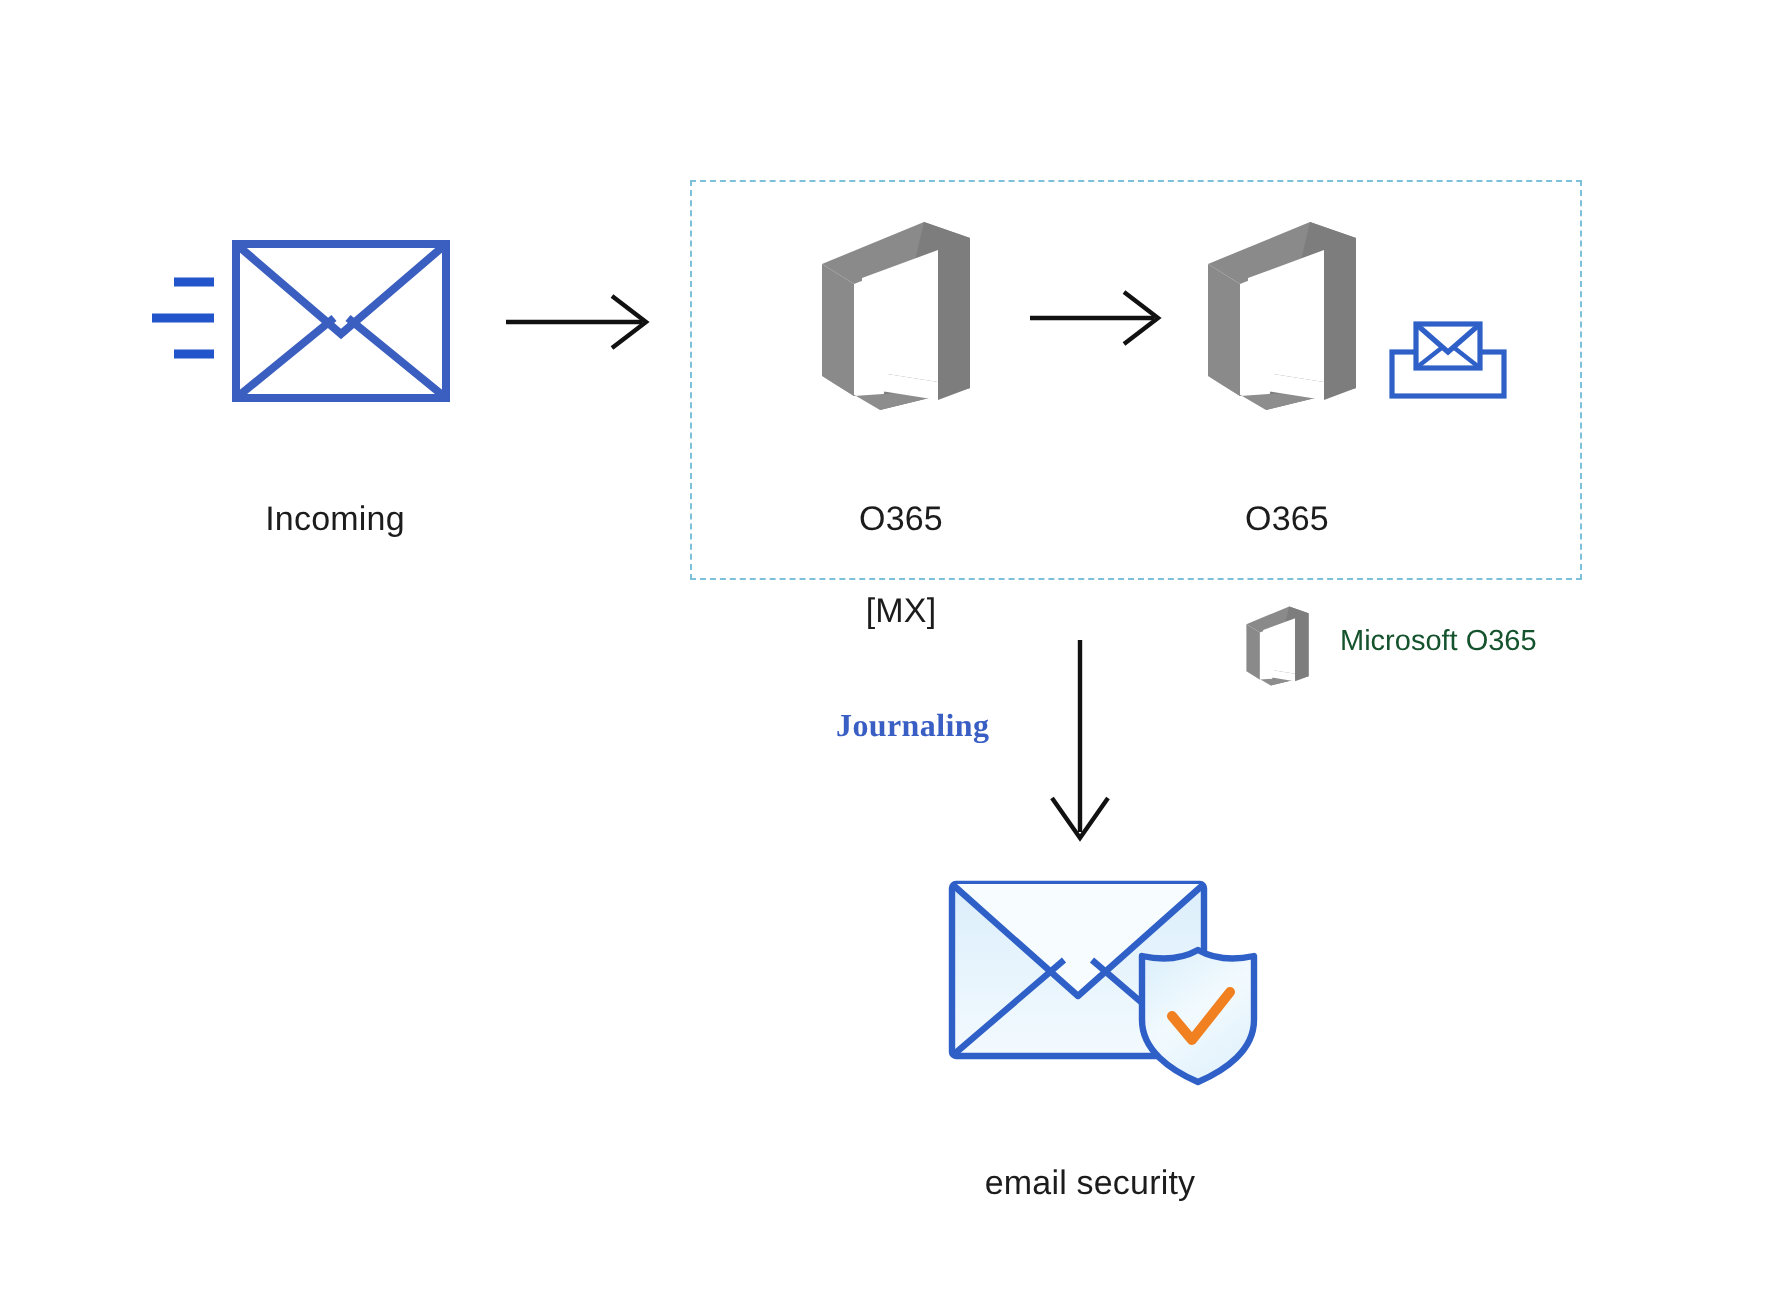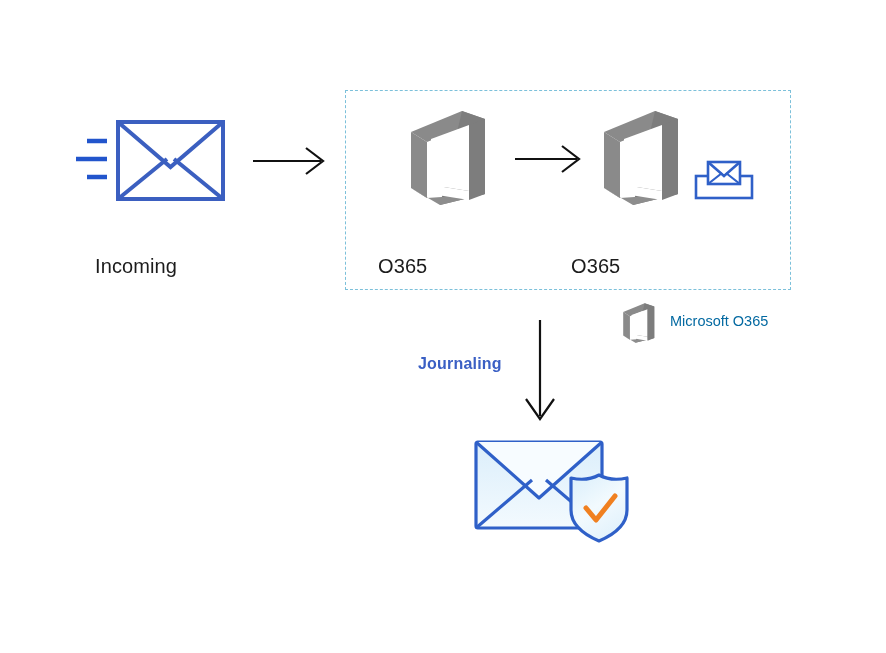--- a/index.html
+++ b/index.html
@@ -19,41 +19,43 @@
     position: absolute;
     inset: 0;
     width: 886px;
     height: 653px;
   }
   .node {
     position: absolute;
   }
   .caption {
     position: absolute;
-    font-size: 20px;
+    text-align: center;
+    font-size: 17px;
     line-height: 1.35;
     color: #1c1c1c;
     letter-spacing: 0.1px;
     white-space: pre-line;
   }
   .caption-line {
     display: block;
   }
   .journaling-label {
     position: absolute;
     font-size: 16px;
     font-weight: 600;
     color: #3a5fc4;
     letter-spacing: 0.2px;
     white-space: nowrap;
+    font-family: Liberation Serif, serif;
   }
   .legend-label {
     position: absolute;
     font-size: 14.5px;
-    color: #0369a1;
+    color: #14532d;
     white-space: nowrap;
   }
   .dashed-region {
     position: absolute;
     border: 1.6px dashed #7cc0da;
     box-sizing: border-box;
     background: transparent;
   }
   svg { display: block; overflow: visible; }
 </style>
@@ -105,20 +107,21 @@
 
       <path d="M26 31 L64 17 L64 83 L26 77 Z" fill="#ffffff"></path>
 
       <path d="M26 77 L64 83 L64 92 L26 86 Z" fill="#ffffff"></path>
       <path d="M64 17 L80 11 L80 86 L64 92 Z" fill="#7d7d7d"></path>
     </svg>
   </div>
 
   <div class="caption" style="left:378px; top:226px; width:145px;">
     <span class="caption-line">O365</span>
+    <span class="caption-line">[MX]</span>
   </div>
 
   <div class="node" style="left:515px; top:141px; width:72px; height:36px;">
     <svg width="72" height="36" viewBox="0 0 72 36">
       <line x1="0" y1="18" x2="62" y2="18" stroke="#111111" stroke-width="2.2"></line>
       <path d="M47 5 L64 18 L47 31" fill="none" stroke="#111111" stroke-width="2.2"></path>
     </svg>
   </div>
 
   <div class="node" style="left:598px; top:108px; width:92px; height:100px;">
@@ -198,15 +201,16 @@
                  L159 78
                  C159 93 145 103 131 109
                  C117 103 103 93 103 78
                  Z" fill="url(#shieldGrad)" stroke="#2f60c8" stroke-width="3.2" stroke-linejoin="round"></path>
         <path d="M118 76 L128 88 L147 64" fill="none" stroke="#f08020" stroke-width="5" stroke-linecap="round" stroke-linejoin="round"></path>
       </g>
     </svg>
   </div>
 
   <div class="caption" style="left:470px; top:558px; width:150px;">
+    <span class="caption-line">email security</span>
   </div>
 
 </div>
 
 </body></html>

